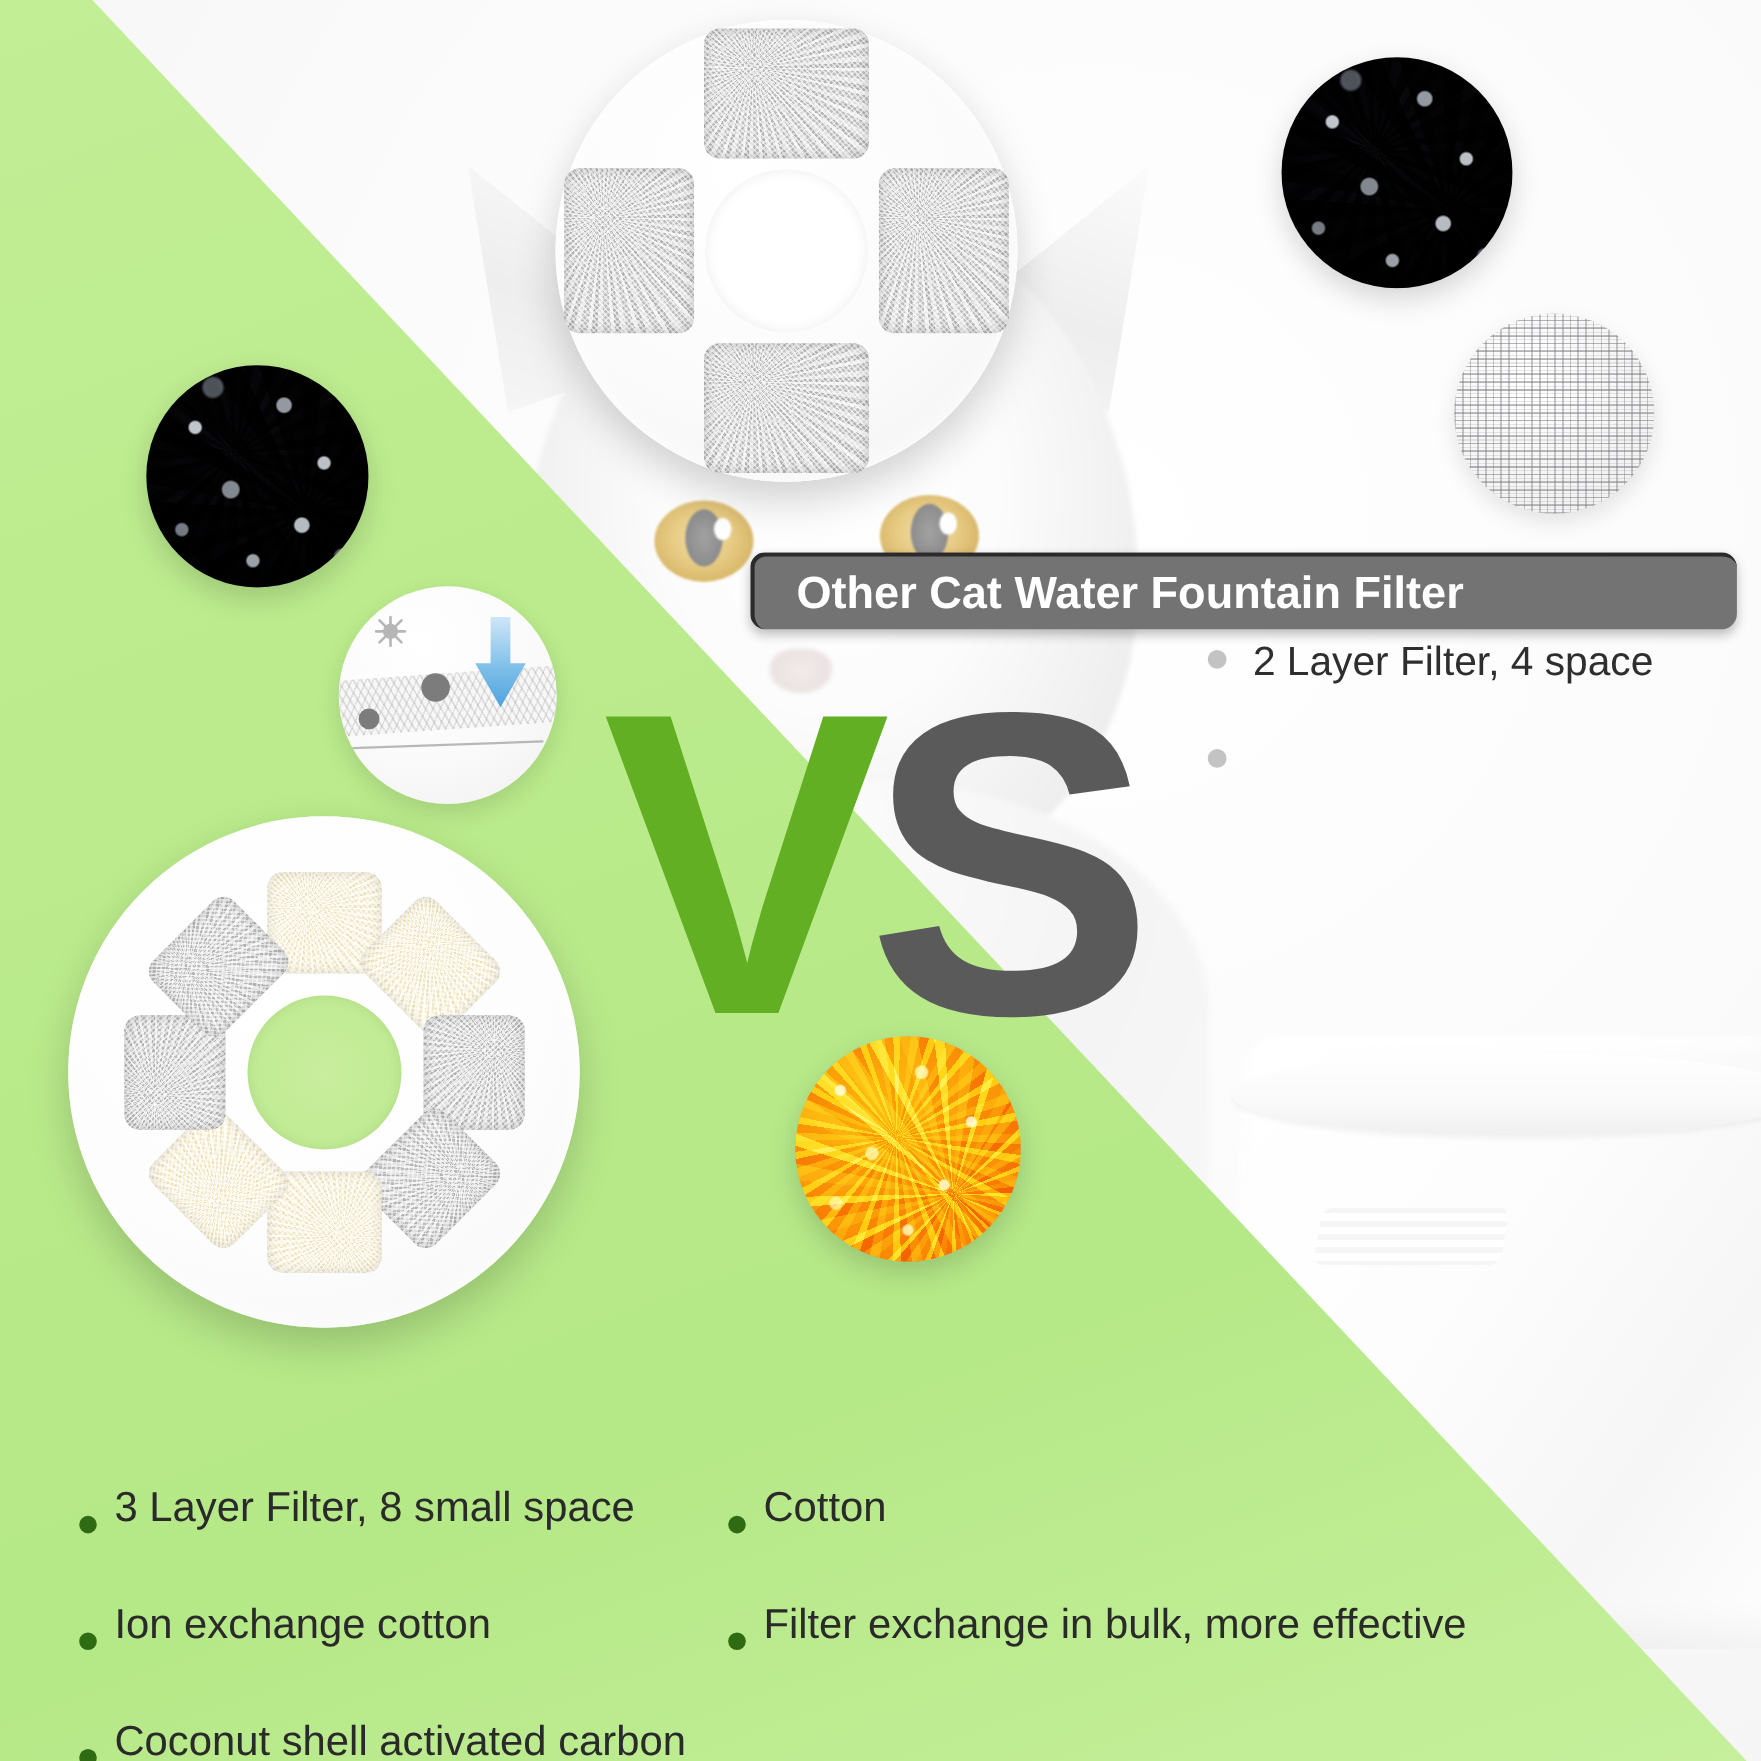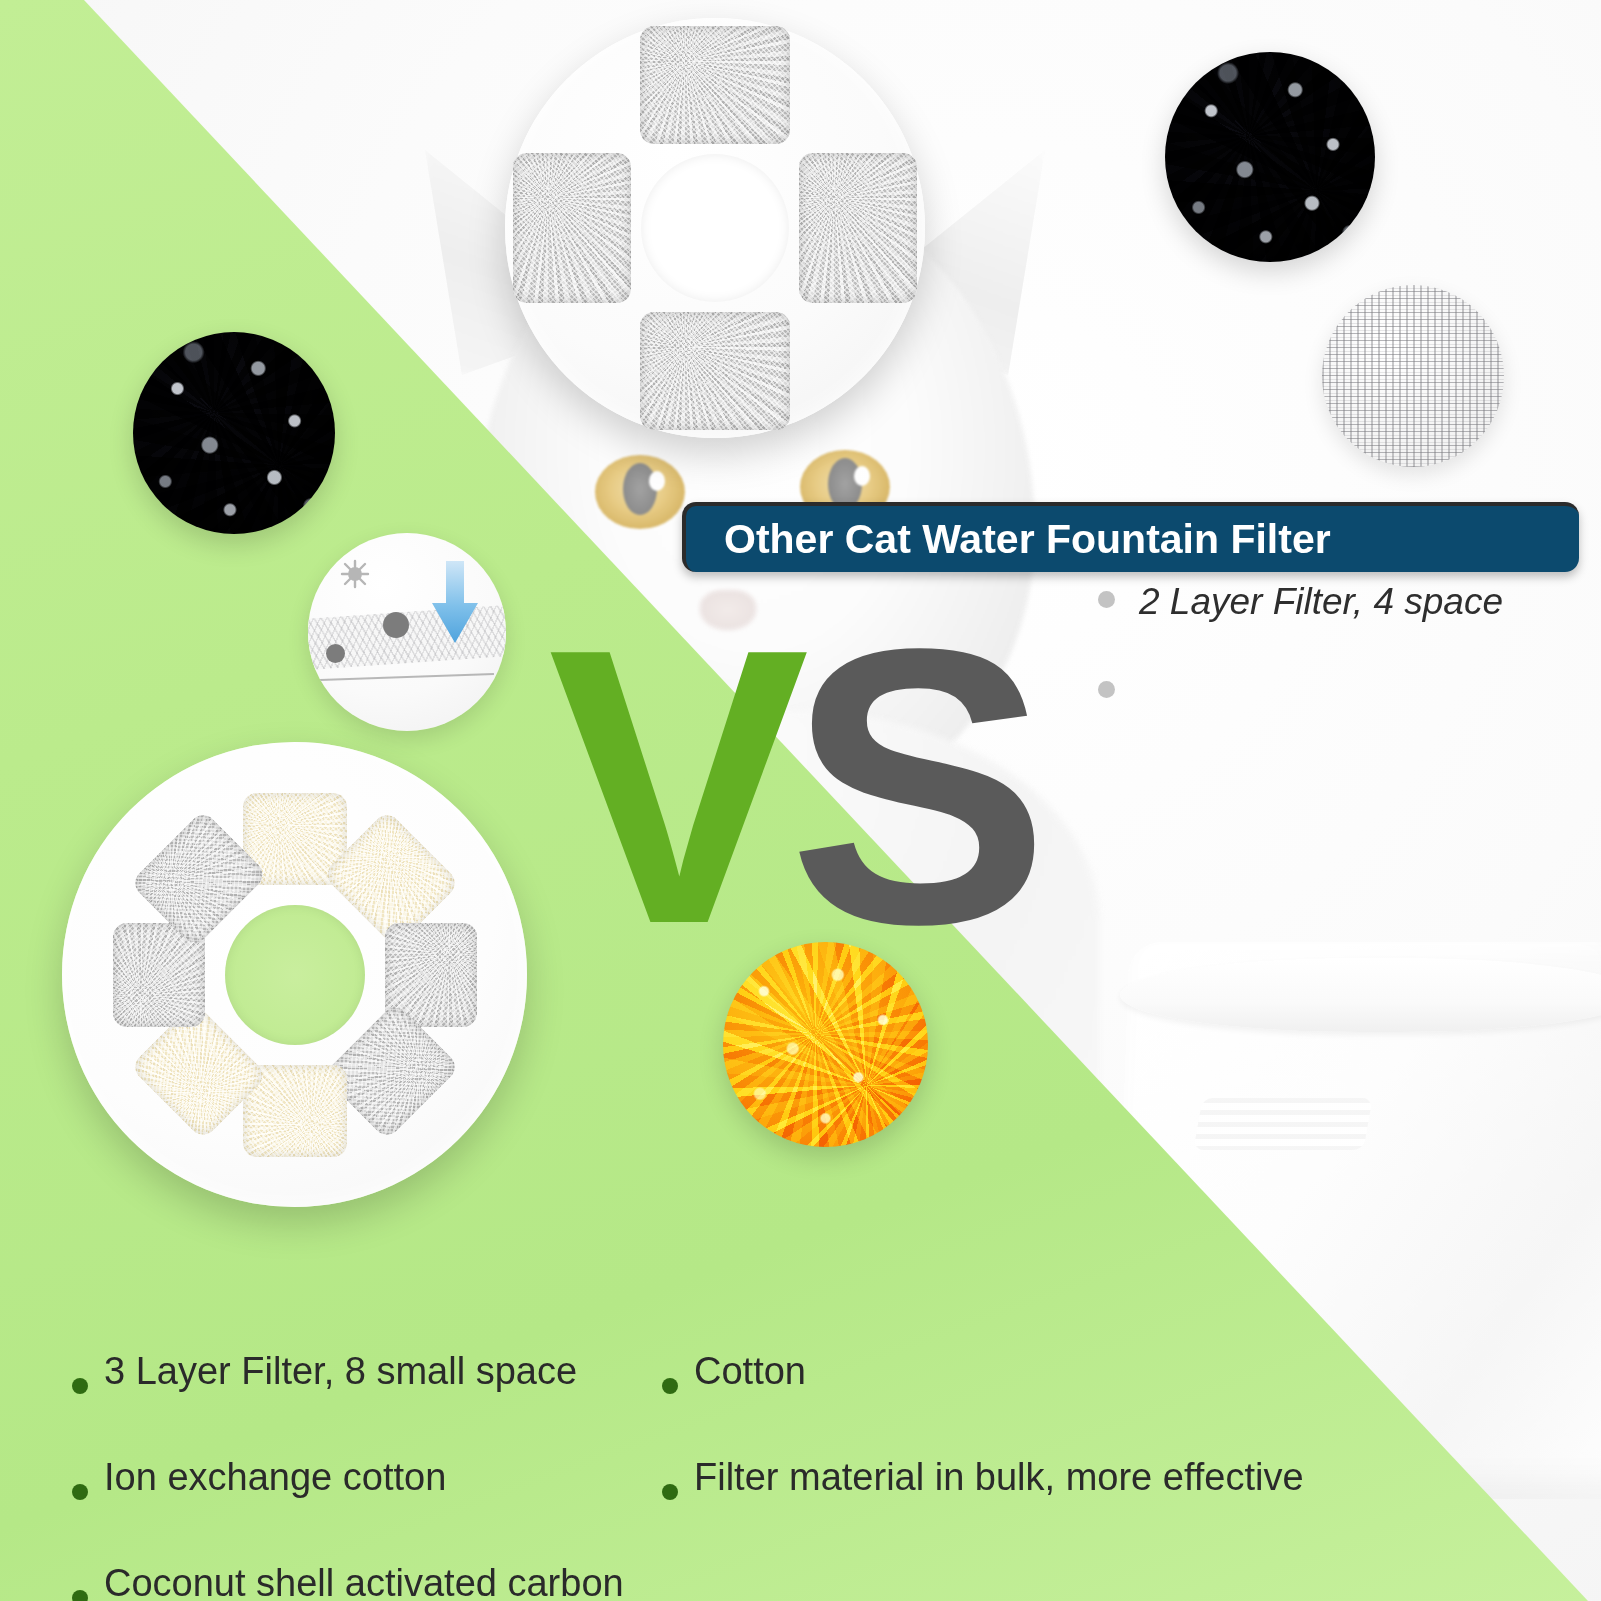--- a/index.html
+++ b/index.html
@@ -140,30 +140,30 @@
       font-size:392px;font-weight:bold;line-height:380px;letter-spacing:-18px;
       font-family:"Liberation Sans","DejaVu Sans",sans-serif;}
   .vs span{position:absolute;top:0;}
   .vs .v{left:0;color:#63af23;}
   .vs .s{left:240px;color:#5a5a5a;}
 
   
   .banner{position:absolute;display:flex;align-items:center;
      border-radius:14px;color:#fff;font-weight:bold;white-space:nowrap;}
   .banner-other{left:682px;top:502px;width:855px;height:66px;
-     background:#0c4a6e;padding-left:38px;font-size:41px;
+     background:#737373;padding-left:38px;font-size:41px;
      border-top:4px solid #2b2b2b;border-left:4px solid #2b2b2b;
      box-shadow:0 5px 10px rgba(0,0,0,.25);}
   .banner-our{left:66px;top:1253px;width:790px;height:66px;
      background:#5cae27;padding-left:40px;font-size:41px;
      box-shadow:0 6px 12px rgba(0,0,0,.22);}
 
   
   .list-other{position:absolute;left:1098px;top:580px;width:470px;}
-  .li-o{display:flex;align-items:flex-start;margin-bottom:46px;font-style:italic;}
+  .li-o{display:flex;align-items:flex-start;margin-bottom:46px;}
   .li-o .dot{width:17px;height:17px;border-radius:50%;background:#c3c3c3;
      margin:11px 24px 0 0;flex:none;}
   .li-o .txt{font-size:37px;color:#2e2e2e;line-height:44px;}
 
   .list-our{position:absolute;left:72px;top:1348px;width:1480px;
      display:grid;grid-template-columns:590px 900px;row-gap:60px;}
   .li-g{display:flex;align-items:flex-end;}
   .li-g .dot{width:16px;height:16px;border-radius:50%;background:#2f6b12;
      margin:15px 16px 0 0;flex:none;}
   .li-g .txt{font-size:38px;color:#2a2a2a;line-height:46px;font-weight:500;}
@@ -293,21 +293,21 @@
     <div class="li-g">
       <span class="dot"></span>
       <span class="txt">Cotton</span>
     </div>
     <div class="li-g">
       <span class="dot"></span>
       <span class="txt">Ion exchange cotton</span>
     </div>
     <div class="li-g">
       <span class="dot"></span>
-      <span class="txt">Filter material in bulk, more effective</span>
+      <span class="txt">Filter exchange in bulk, more effective</span>
     </div>
     <div class="li-g">
       <span class="dot"></span>
       <span class="txt">Coconut shell activated carbon</span>
     </div>
     <div class="li-g blank"></div>
   </div>
 
 </div>
 

